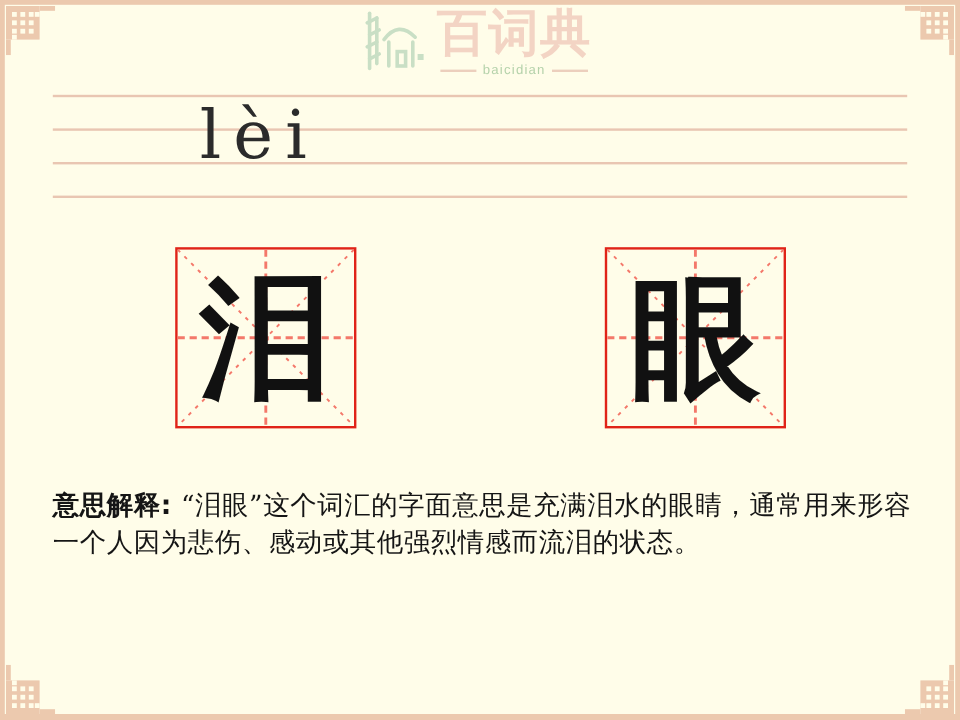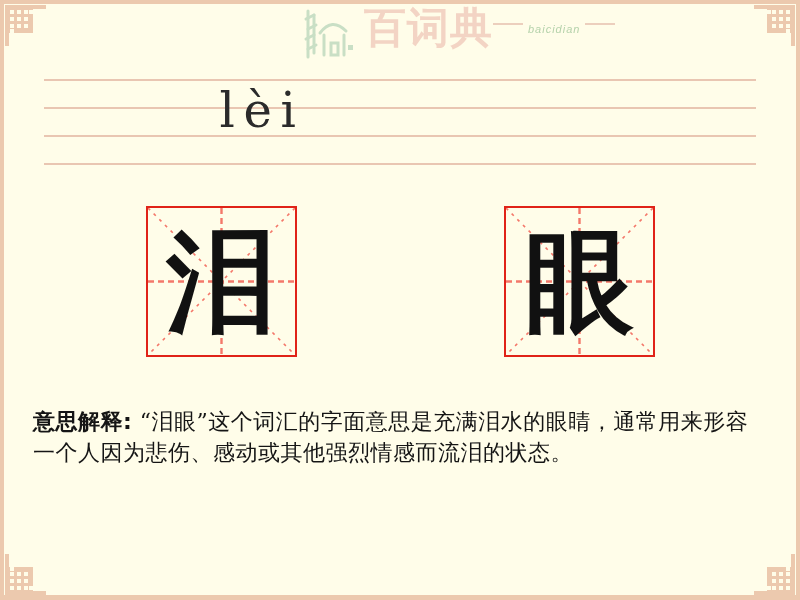--- a/index.html
+++ b/index.html
@@ -15,53 +15,53 @@
   .edge-right  { left: 796px; top: 0; width: 4px; height: 600px; }
   .corner { position: absolute; width: 46px; height: 46px; }
   .corner-tl { left: 0; top: 0; }
   .corner-tr { right: 0; top: 0; transform: scaleX(-1); }
   .corner-bl { left: 0; bottom: 0; transform: scaleY(-1); }
   .corner-br { right: 0; bottom: 0; transform: scale(-1,-1); }
 
   
   .logo { position: absolute; left: 300px; top: 5px; display: flex; align-items: flex-start; }
   .logo-icon { width: 57px; height: 57px; margin-right: 7px; }
-  .logo-text { display: flex; flex-direction: row; align-items: center; }
+  .logo-text { display: flex; flex-direction: column; align-items: center; }
   .brand-title {
     font-size: 42px; line-height: 46px; font-weight: 700; letter-spacing: 1px;
     color: #f3d4c4; font-family: "DejaVu Serif", serif;
   }
-  .brand-sub { display: flex; align-items: flex-start; margin-top: 2px; font-style: italic; }
+  .brand-sub { display: flex; align-items: center; margin-top: 2px; }
   .brand-sub .dash { width: 30px; height: 2px; background: #eccfbd; }
   .brand-sub .sub-label {
     font-size: 11px; color: #b5d2ab; letter-spacing: 1px; margin: 0 5px;
     font-family: "Liberation Sans", sans-serif;
   }
 
   
   .staff-line { position: absolute; left: 44px; width: 712px; height: 2px; background: #e9c6b2; }
   .pinyin {
     position: absolute; top: 86px; transform: translateX(-50%);
-    font-family: "DejaVu Serif", serif; font-size: 48px; line-height: 1;
-    color: #2b2b2b; letter-spacing: 0.18em; white-space: nowrap; margin-left: 46px;
+    font-family: "DejaVu Serif", serif; font-size: 56px; line-height: 1;
+    color: #2b2b2b; letter-spacing: 0.18em; white-space: nowrap;
   }
 
   
   .char-card { position: absolute; top: 206px; width: 151px; height: 151px; border: 2px solid #e02318; }
   .char-card svg.guides { position: absolute; left: 0; top: 0; width: 100%; height: 100%; }
   .char-glyph {
     position: absolute; left: 0; top: 0; width: 100%; height: 100%;
     display: flex; align-items: center; justify-content: center;
     font-family: "DejaVu Serif", serif; font-weight: 700;
     font-size: 110px; color: #111; line-height: 1;
   }
 
   
   .definition {
-    position: absolute; left: 33px; top: 406px; width: 716px;
+    position: absolute; left: 44px; top: 406px; width: 716px;
     font-size: 22px; line-height: 31px; color: #151515;
     font-family: "DejaVu Serif", serif; letter-spacing: 0.5px;
   }
   .definition .def-label { font-weight: 700; font-family: "DejaVu Sans", sans-serif; }
 </style>
 </head>
 <body>
 
 <div id="stage">
 

